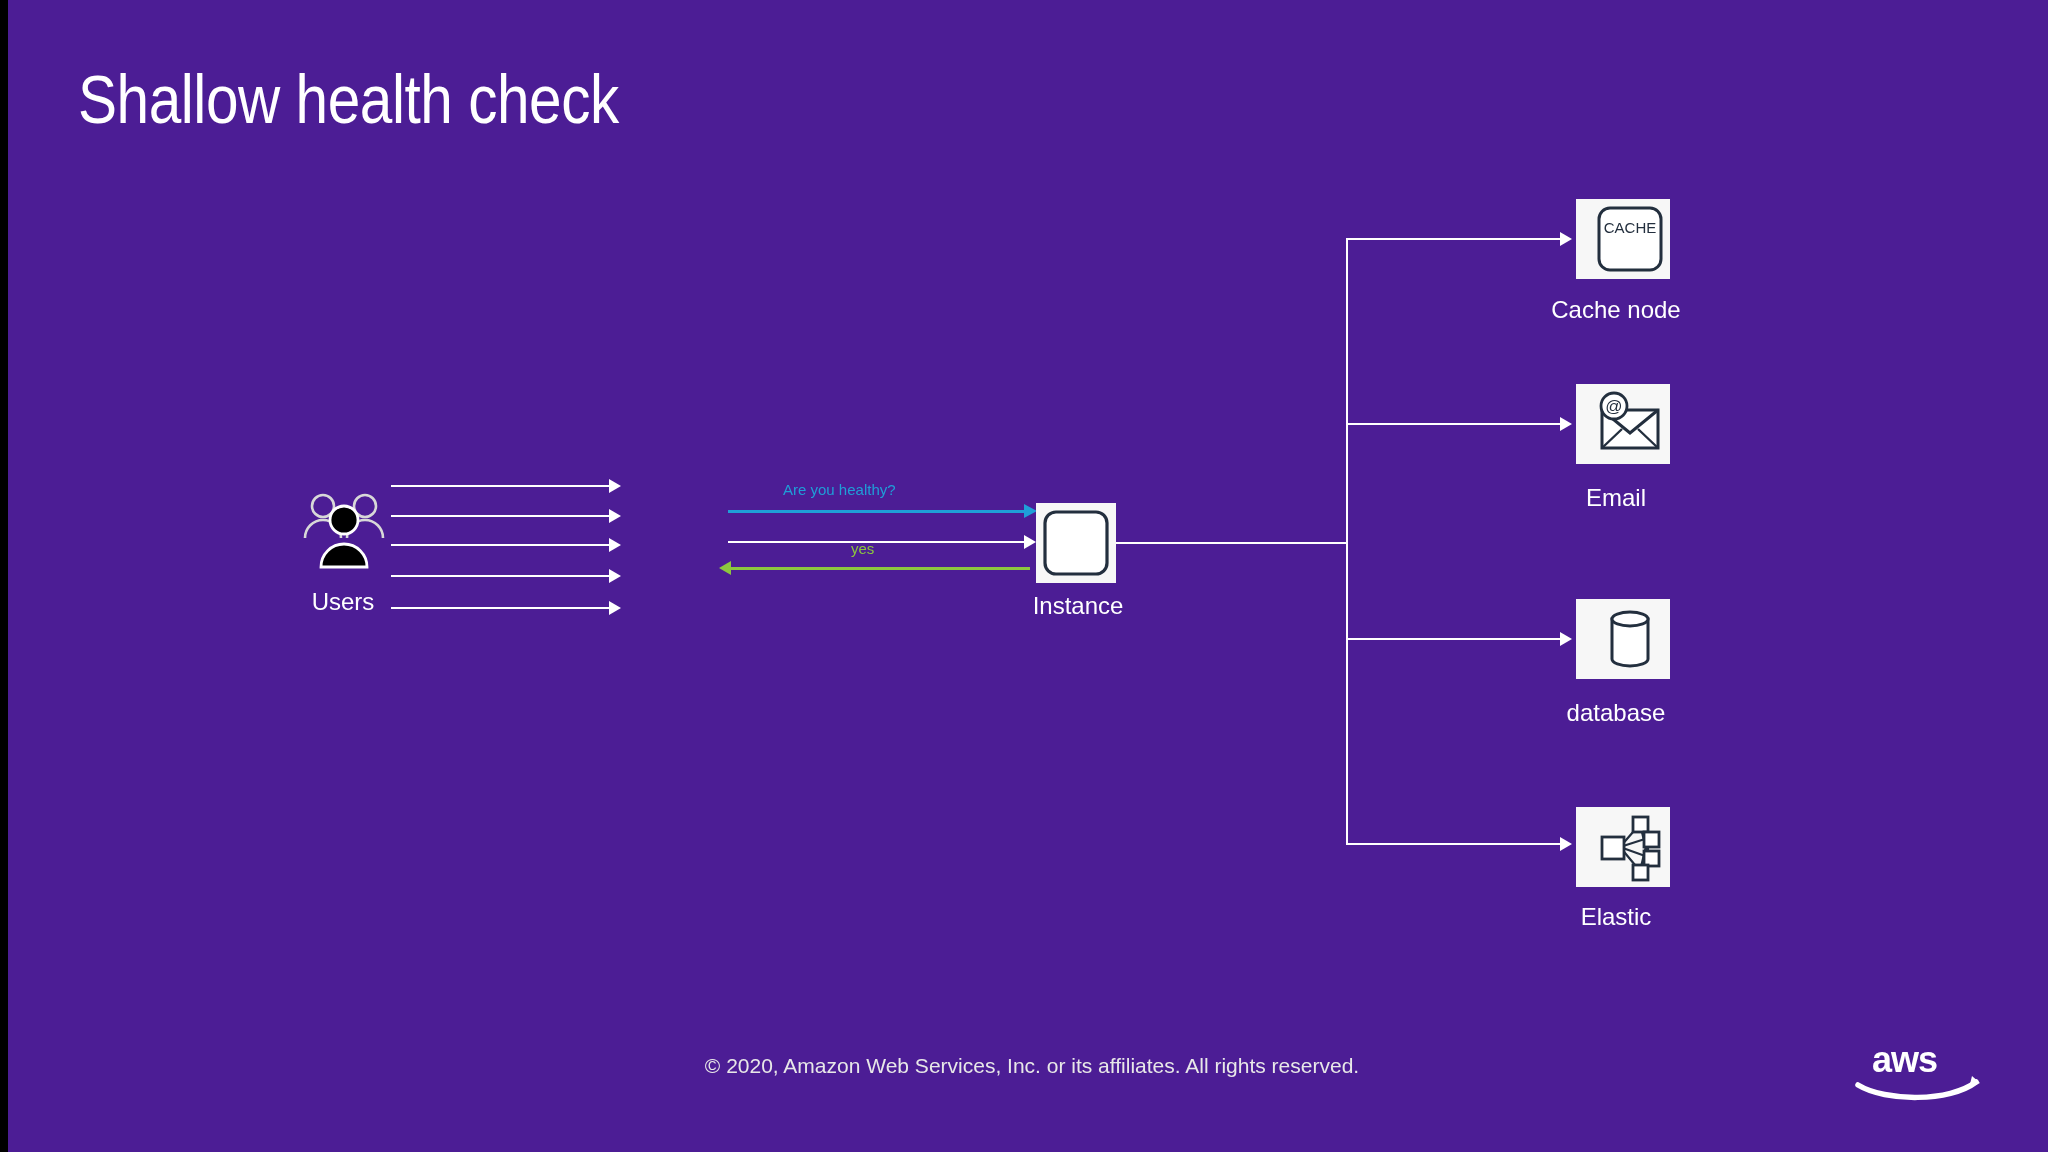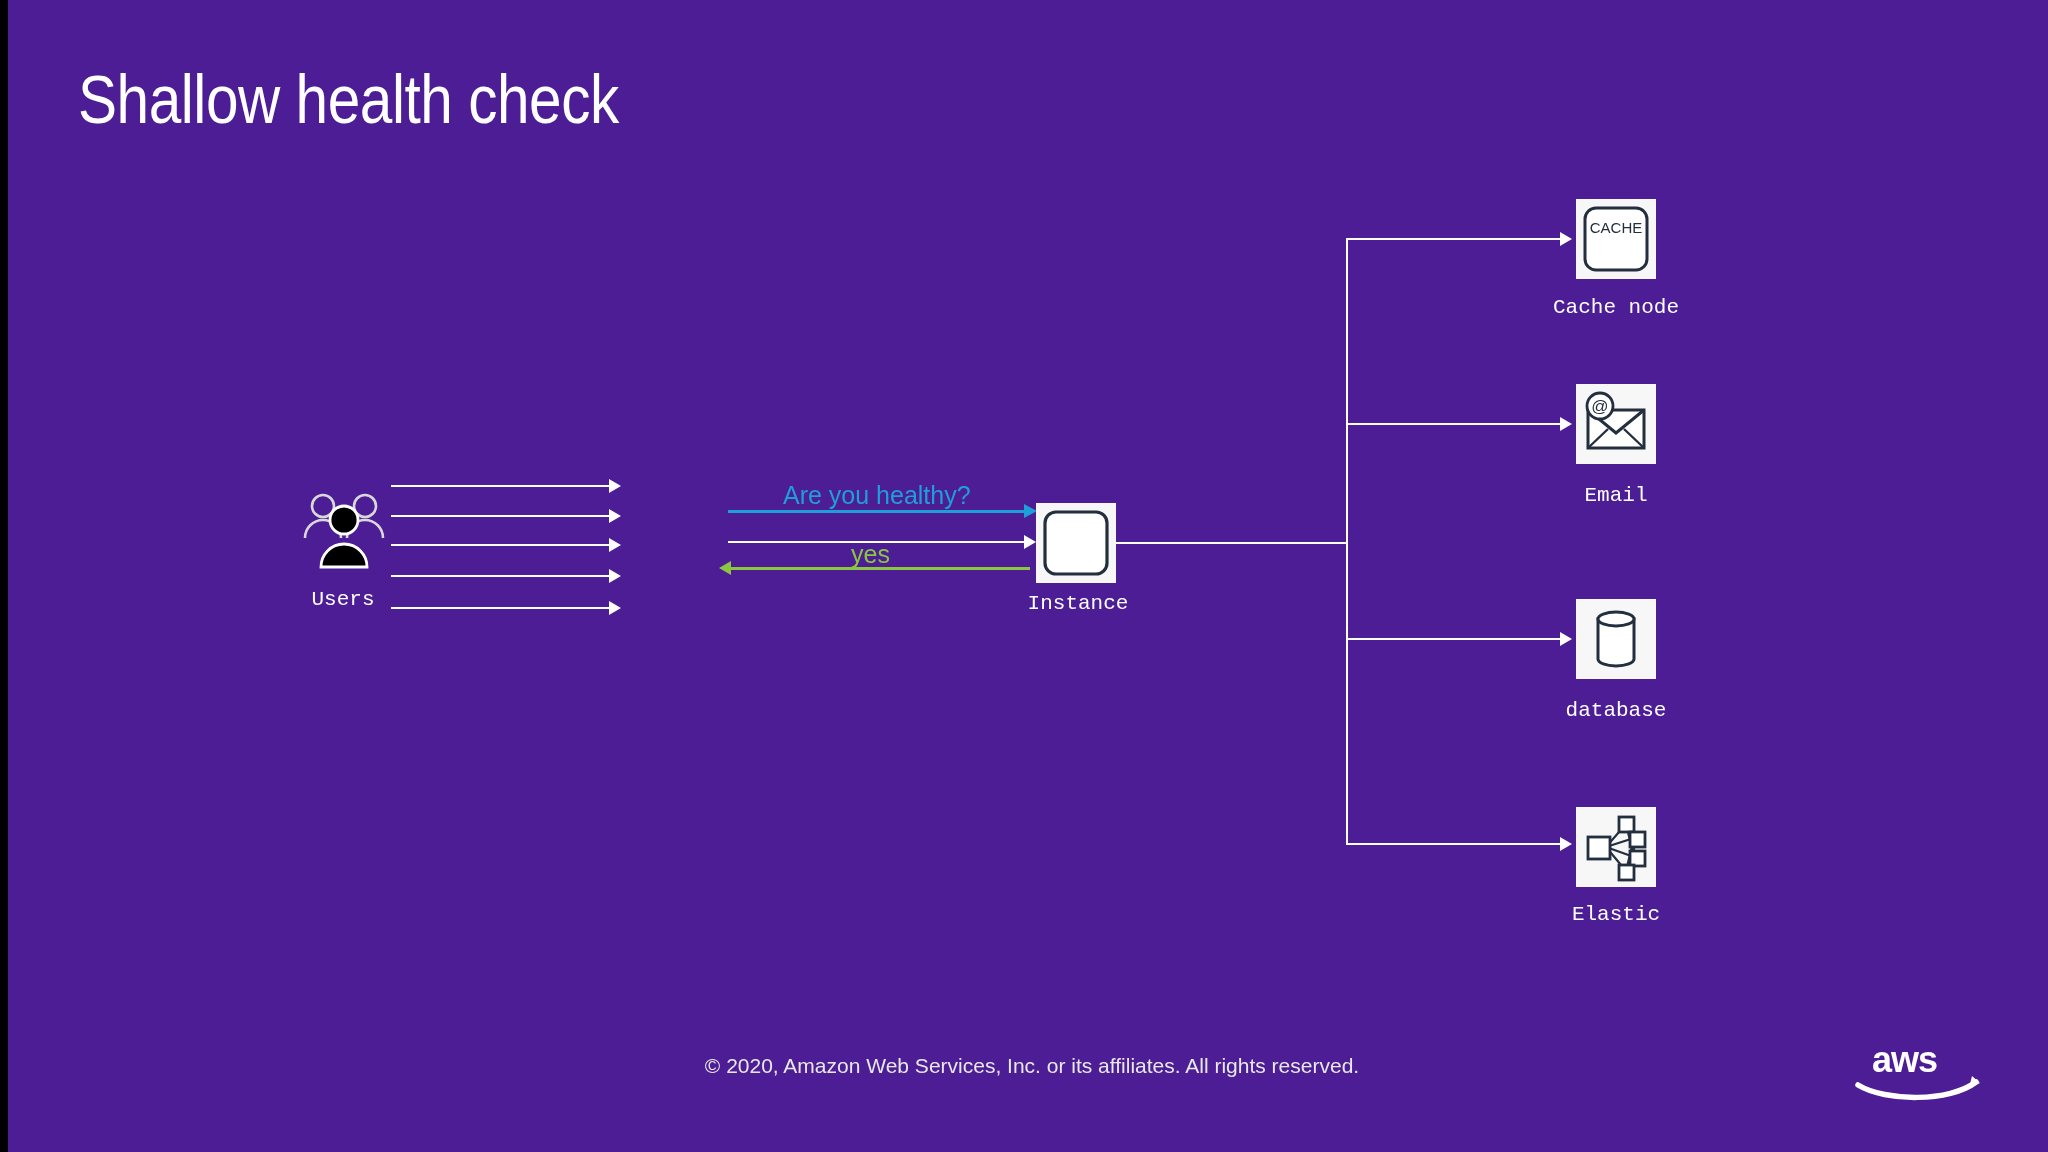--- a/index.html
+++ b/index.html
@@ -35,25 +35,25 @@
     color: #ffffff;
     font-family: "Liberation Sans Narrow", "Liberation Sans", sans-serif;
     transform: scaleX(0.86);
     transform-origin: left top;
     white-space: nowrap;
   }
 
   
   .node-label {
     position: absolute;
-    font-size: 21px;
+    font-size: 24px;
     color: #ffffff;
     text-align: center;
     white-space: nowrap;
-    font-family: Liberation Mono, monospace;
+    font-family: Liberation Sans, sans-serif;
   }
 
   
   #users-group { position: absolute; left: 288px; top: 490px; width: 96px; height: 80px; }
   #users-label { left: 280px; top: 588px; width: 110px; }
 
   
   #elb-node {
     position: absolute;
     left: 613px;
@@ -91,20 +91,21 @@
     background: #f7f7f7;
   }
   #instance-label { left: 1018px; top: 592px; width: 104px; }
 
   
   .svc-node {
     position: absolute;
     left: 1568px;
     width: 80px; height: 80px;
     background: #f7f7f7;
+    padding-left: 14px;
   }
   .svc-label { width: 200px; left: 1508px; }
 
   #cache-node   { top: 199px; }
   #cache-label  { top: 296px; }
   #email-node   { top: 384px; }
   #email-label  { top: 484px; }
   #db-node      { top: 599px; }
   #db-label     { top: 699px; }
   #cluster-node { top: 807px; }
@@ -131,21 +132,21 @@
   .arrowhead-left {
     position: absolute;
     width: 0; height: 0;
     border-top: 7px solid transparent;
     border-bottom: 7px solid transparent;
     border-right: 12px solid #8cc63f;
   }
 
   .edge-label {
     position: absolute;
-    font-size: 25px;
+    font-size: 15px;
     white-space: nowrap;
     font-family: "Liberation Sans", sans-serif;
   }
 
   
   #footer-copy {
     position: absolute;
     left: 0;
     top: 1054px;
     width: 2048px;

